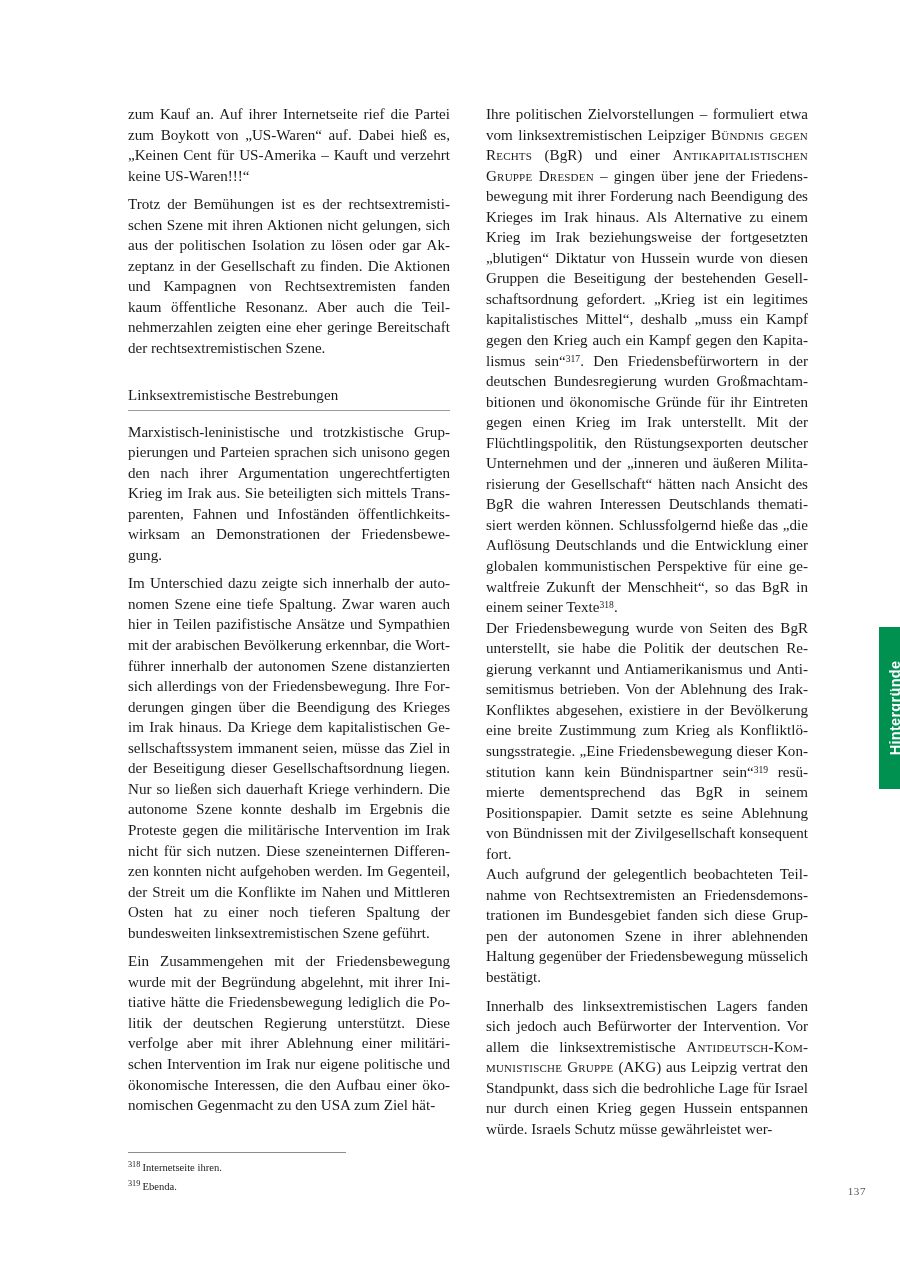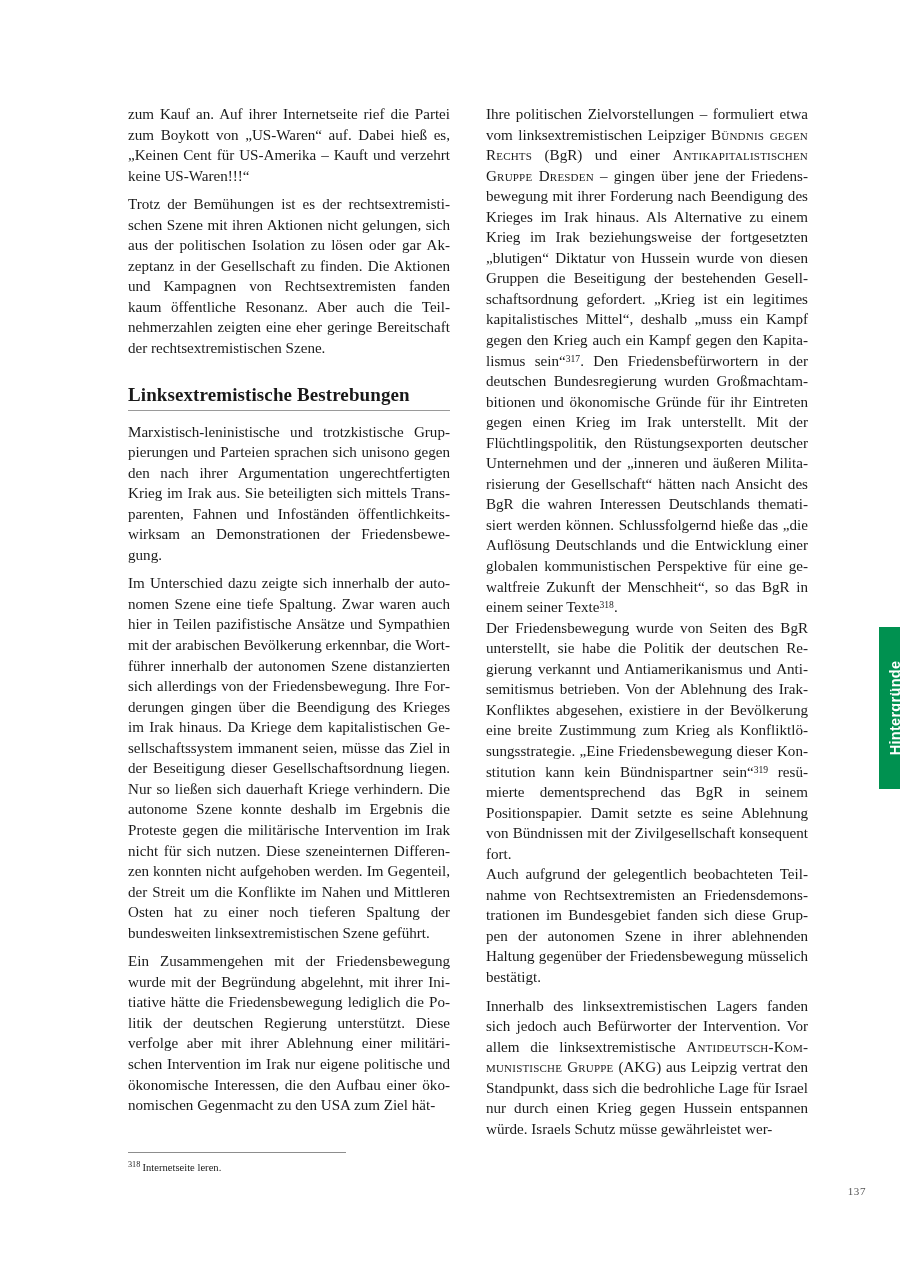--- a/index.html
+++ b/index.html
@@ -62,22 +62,22 @@
 
   sup.fn {
     font-size: 9.6px;
     line-height: 0;
     vertical-align: 0.46em;
   }
 
   
   .section-head {
     margin: 26px 0 4px 0;
-    font-size: 19px;
-    font-weight: bold;
+    font-size: 15px;
+    font-weight: normal;
     letter-spacing: 0.1px;
     line-height: 20px;
   }
   .head-rule {
     border: 0;
     border-top: 1.4px solid #9a9a9a;
     margin: 5px 0 11px 0;
     width: 100%;
   }
 
@@ -174,23 +174,26 @@
 
       <p class="body-par gap-before">Innerhalb des linksextremistischen Lagers fanden sich jedoch auch Befürworter der Intervention. Vor allem die linksextremistische <span class="sc">Antideutsch-Kom­munistische Gruppe</span> (AKG) aus Leipzig vertrat den Standpunkt, dass sich die bedrohliche Lage für Is­rael nur durch einen Krieg gegen Hussein entspan­nen würde. Israels Schutz müsse gewährleistet wer-</p>
     </div>
   </div>
 
   <div class="footnotes">
     <hr class="fn-rule">
 
 
     <p class="fn-item">
-      <span class="fn-num">318</span><span>Internetseite leren.</span>
+      <span class="fn-num">318</span><span>Internetseite ihren.</span>
     </p>
 
+    <p class="fn-item">
+      <span class="fn-num">319</span><span>Ebenda.</span>
+    </p>
   </div>
 
   <div class="page-number">137</div>
 
   <div class="side-tab" style="background: rgb(0, 145, 80);">
     <span class="side-tab-label">Hintergründe</span>
   </div>
 
 </div>
 

